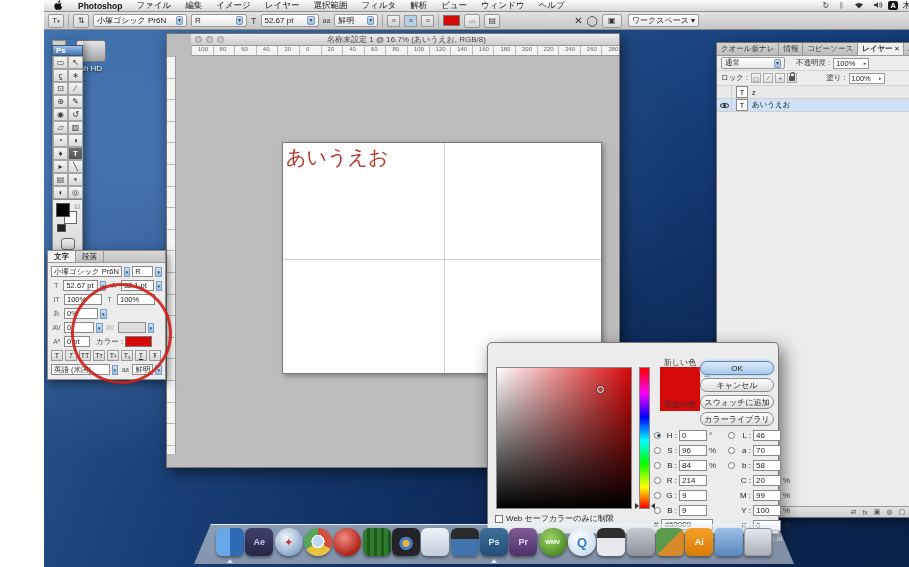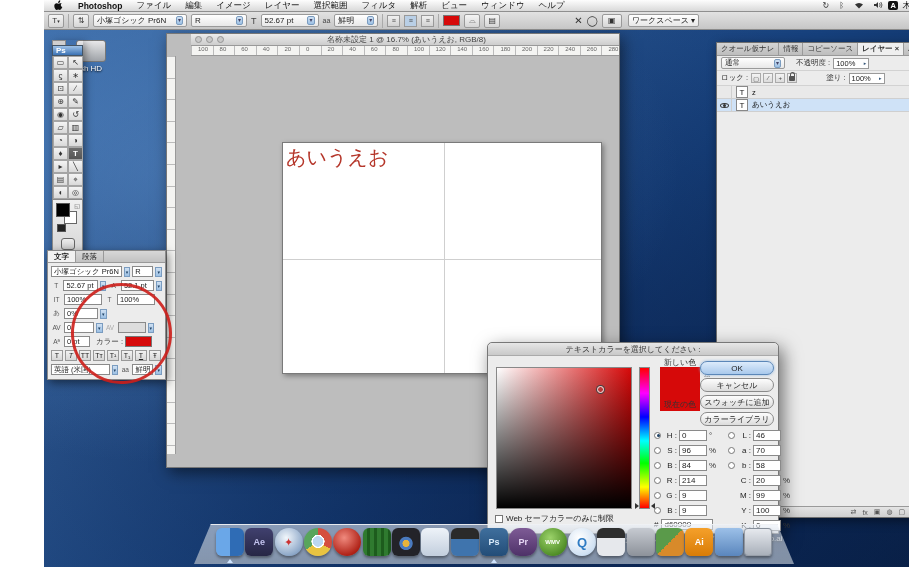--- a/index.html
+++ b/index.html
@@ -199,21 +199,21 @@
   .dk-safari { border-radius:50%; background:radial-gradient(circle at 40% 35%, #f2f7fc, #8fa9c9 70%, #5f7da5); color:#c33; font-size:11px; }
   .dk-chrome { border-radius:50%; background:
       radial-gradient(circle at 50% 48%, #bcd7f0 0 25%, #fff 27% 32%, rgba(0,0,0,0) 33%),
       conic-gradient(#d54f3f 0 33%, #e8c341 33% 66%, #58a55c 66% 100%); }
   .dk-red-media-app { border-radius:50%; background:radial-gradient(circle at 40% 35%, #f08a7e, #b02318 70%, #7d150d); }
   .dk-green-bamboo-app { background:repeating-linear-gradient(90deg,#2f7a2f 0 4px, #1d5c1d 4px 7px); }
   .dk-dark-flower-app { background:radial-gradient(circle at 50% 55%, #e8b33a 0 16%, #4a7abf 18% 30%, #232329 34%); }
   .dk-iphoto { background:linear-gradient(#eef3f9,#c2cedd); color:#567; }
   .dk-imovie { background:linear-gradient(#2a2a2a 0 38%, #3f74ad 38%); }
   .dk-photoshop { background:linear-gradient(#3f6f9d,#234d78); color:#d8eaf9; }
-  .dk-premiere { background:linear-gradient(#7e5b96,#4e3168); color:#e8d8f5;border-radius:11px; }
+  .dk-premiere { background:linear-gradient(#7e5b96,#4e3168); color:#e8d8f5; }
   .dk-flip4mac-wmv { border-radius:50%; background:radial-gradient(circle at 40% 35%, #9cd36a, #4c8a24 75%); font-size:6px; }
   .dk-quicktime { border-radius:50%; background:radial-gradient(circle at 40% 35%, #ffffff, #cfe0f2 70%, #9bb8d8); color:#2f7cc4; font-size:13px; }
   .dk-clapperboard-app { background:linear-gradient(#2e2e2e 0 36%, #e6e8ec 36%); color:#333; }
   .dk-gray-utility-app { background:linear-gradient(#c6cad1,#8d929a); }
   .dk-box-app { background:linear-gradient(135deg,#5a9a4a 0 50%, #d88a2a 50%); }
   .dk-illustrator { background:linear-gradient(#f5a02a,#d97c06); }
   .dk-downloads-folder { border-radius:4px 4px 5px 5px; background:linear-gradient(#9cc0e8,#5a86bd); }
   .dk-trash { background:linear-gradient(#e6e9ee,#a9b0ba); border-radius:4px; border:1px solid rgba(120,128,140,.7); }
 </style>
 </head>
@@ -513,21 +513,20 @@
       <div class="ic"></div>
       <div>クオール仮ナレ</div>
     </div>
     <div class="dicon" id="di2">
       <div class="ic">Ai</div>
       <div>CYRING_new_rogo.ai</div>
     </div>
   </div>
 
   <div id="picker" class="abs">
-    <div id="pickttl">テキストカラーを選択してください :</div>
     <div id="cfield2">
         <div id="cmark"></div>
       </div>
     <div id="huebar"></div>
     <div class="huemark"></div>
     <div class="huemark r"></div>
     <div id="newlbl">新しい色</div>
     <div id="swnew" style="background: rgb(214, 9, 9);"></div>
     <div id="swcur" style="background: rgb(214, 9, 9);"></div>
     <div id="curlbl">現在の色</div>

